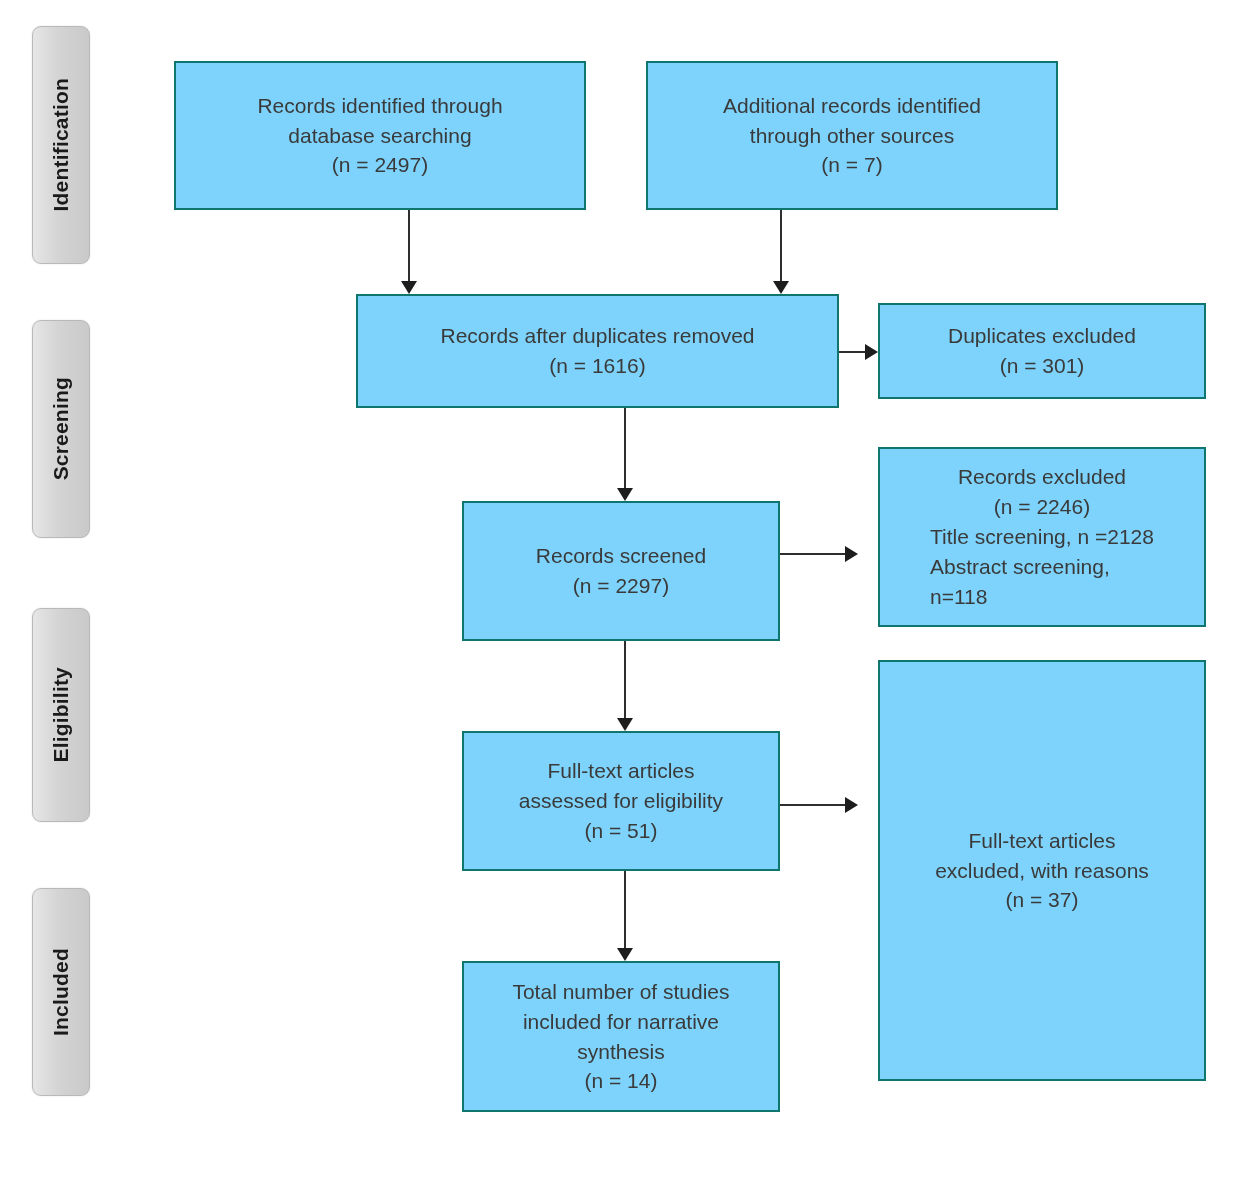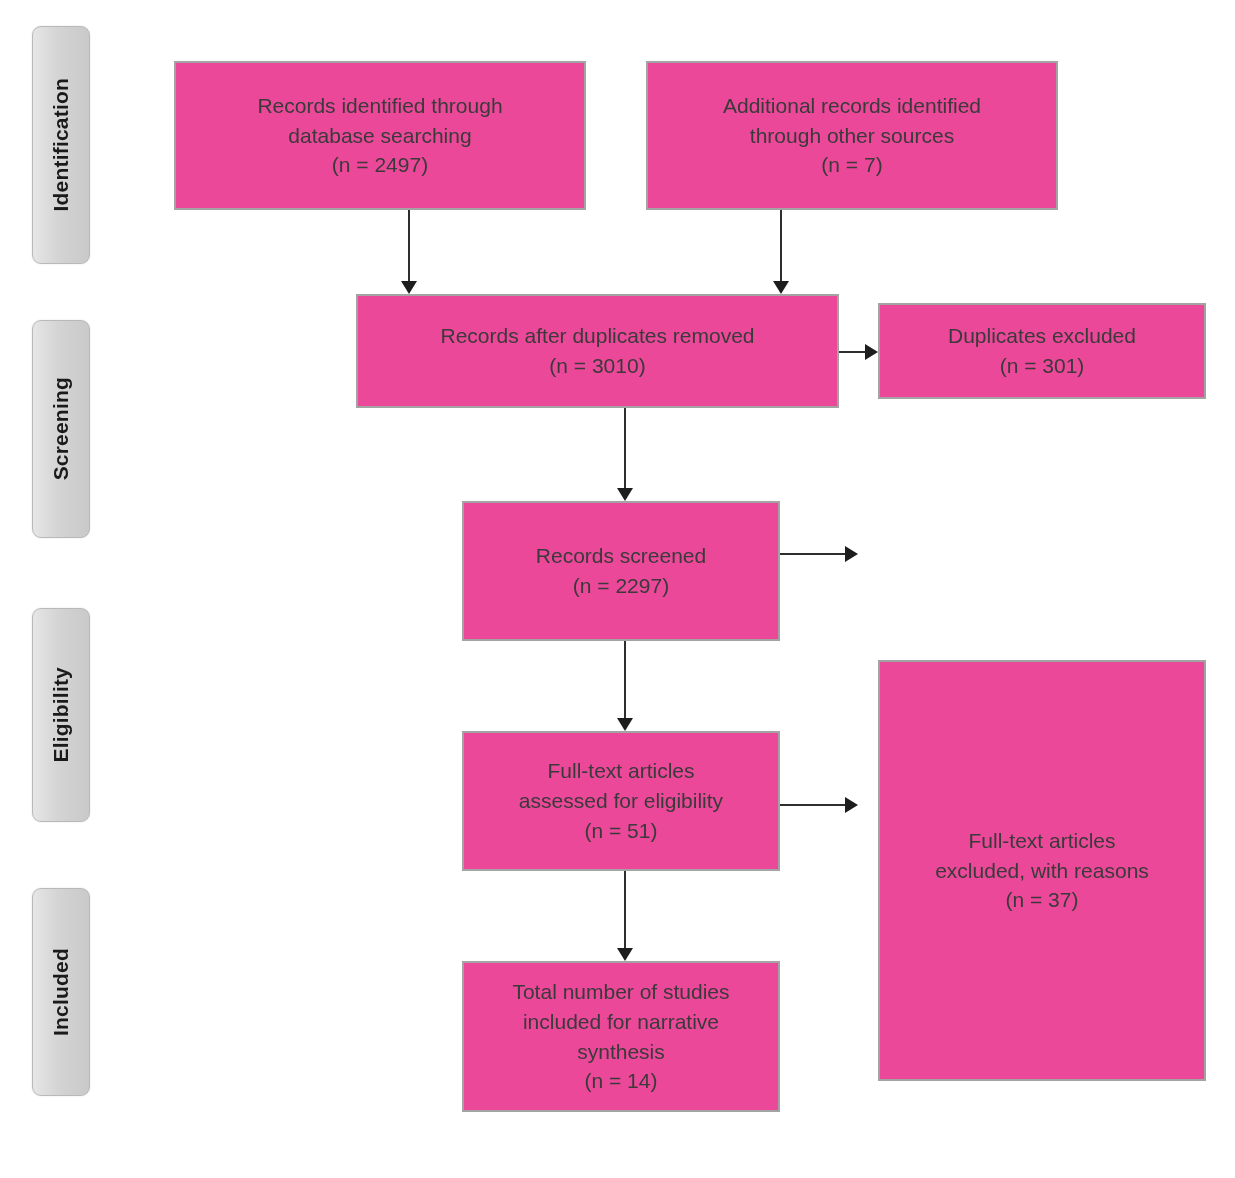--- a/index.html
+++ b/index.html
@@ -35,22 +35,22 @@
     font-weight: bold;
     font-size: 21px;
     color: #1a1a1a;
     letter-spacing: 0.2px;
     white-space: nowrap;
   }
 
   
   .flow-box {
     position: absolute;
-    border: 2px solid #a3a3a3;
-    background: #ec4899;
+    border: 2px solid #0f766e;
+    background: #7dd3fc;
     box-sizing: border-box;
     display: flex;
     align-items: center;
     justify-content: center;
   }
   .flow-box .box-text {
     font-size: 21px;
     line-height: 1.42;
     color: #3a3a3a;
     text-align: center;
@@ -127,39 +127,45 @@
   </div>
 
   <div class="v-line" style="left:408px; top:210px; height:72px;"></div>
   <div class="arrow-down" style="left:401px; top:281px;"></div>
 
   <div class="v-line" style="left:780px; top:210px; height:72px;"></div>
   <div class="arrow-down" style="left:773px; top:281px;"></div>
 
   <div class="flow-box" style="left:356px; top:294px; width:483px; height:114px;">
     <span class="box-text">Records after duplicates removed
-(n = 3010)</span>
+(n = 1616)</span>
   </div>
 
   <div class="flow-box" style="left:878px; top:303px; width:328px; height:96px;">
     <span class="box-text">Duplicates excluded
 (n = 301)</span>
   </div>
 
   <div class="h-line" style="left:839px; top:351px; width:27px;"></div>
   <div class="arrow-right" style="left:865px; top:344px;"></div>
 
   <div class="v-line" style="left:624px; top:408px; height:81px;"></div>
   <div class="arrow-down" style="left:617px; top:488px;"></div>
 
   <div class="flow-box" style="left:462px; top:501px; width:318px; height:140px;">
     <span class="box-text">Records screened
 (n = 2297)</span>
   </div>
 
+  <div class="flow-box align-left" style="left:878px; top:447px; width:328px; height:180px;">
+    <span class="box-text"><span class="ctr">Records excluded
+(n = 2246)</span><span>Title screening, n =2128
+Abstract screening,
+n=118</span></span>
+  </div>
 
   <div class="h-line" style="left:780px; top:553px; width:66px;"></div>
   <div class="arrow-right" style="left:845px; top:546px;"></div>
 
   <div class="v-line" style="left:624px; top:641px; height:78px;"></div>
   <div class="arrow-down" style="left:617px; top:718px;"></div>
 
   <div class="flow-box" style="left:462px; top:731px; width:318px; height:140px;">
     <span class="box-text">Full-text articles
 assessed for eligibility

